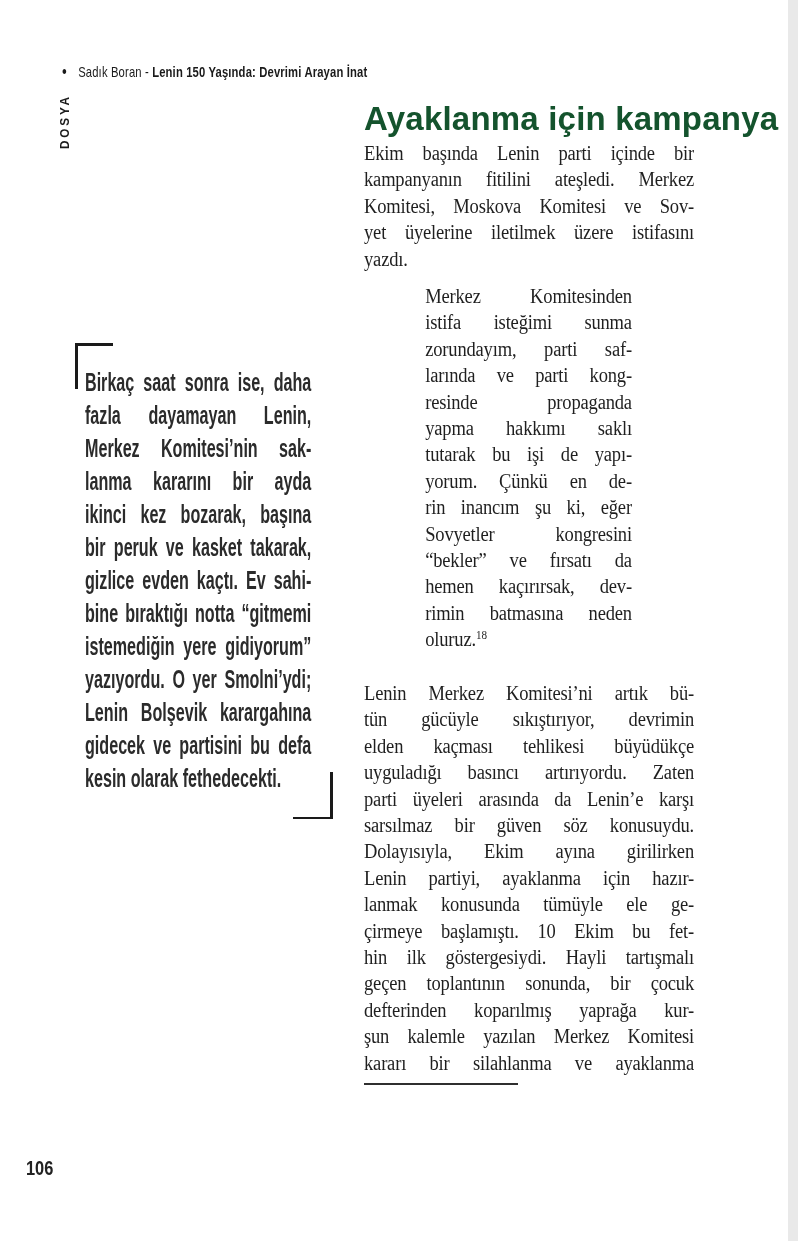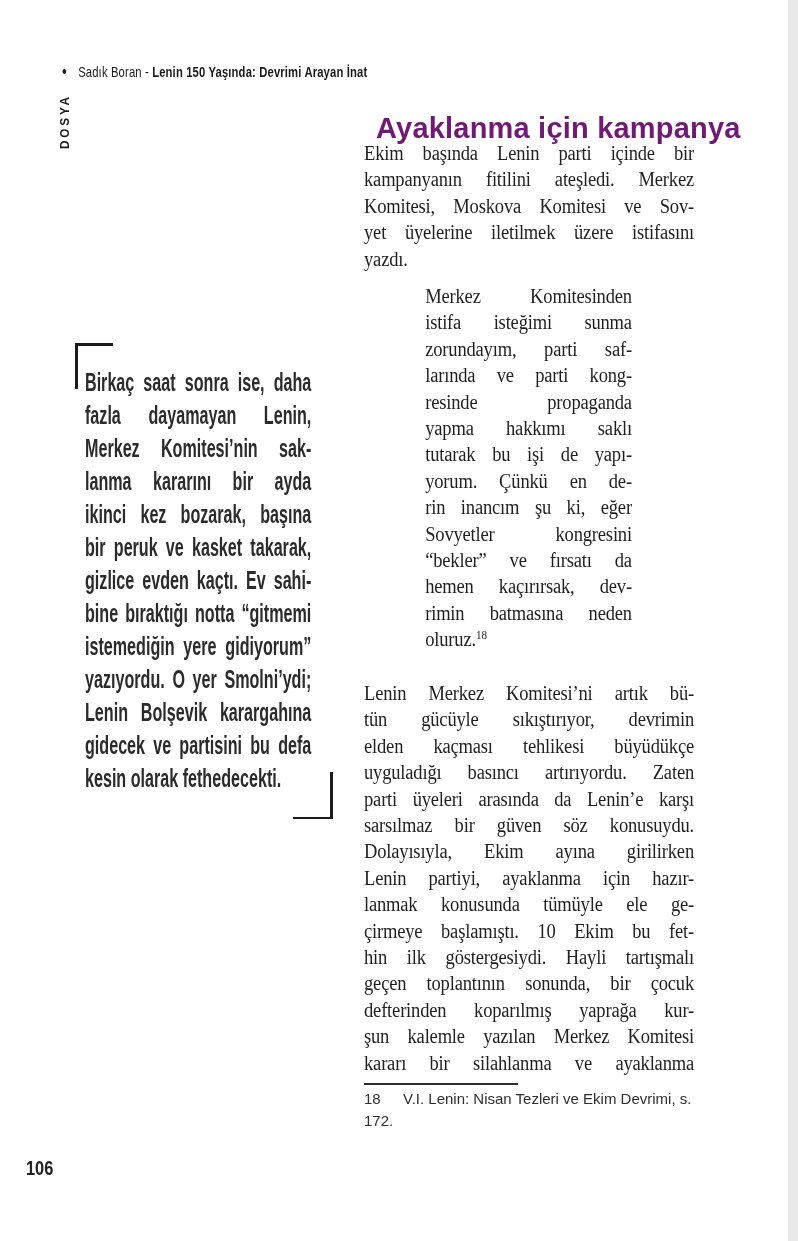--- a/index.html
+++ b/index.html
@@ -44,25 +44,25 @@
     color: #1a1a1a;
     white-space: nowrap;
   }
 
   
   .heading {
     position: absolute;
     left: 364px;
     top: 100px;
     font-family: "Liberation Sans", sans-serif;
-    font-size: 29px;
-    font-weight: 700;
-    color: #701a75;
+    font-size: 33px;
+    font-weight: 700;
+    color: #14532d;
     letter-spacing: 0.2px;
-    margin: 12px;
+    margin: 0;
   }
 
   
   .serif-block {
     position: absolute;
     left: 364px;
     width: 356px;
     transform: scaleX(0.927);
     transform-origin: 0 0;
     font-family: "Liberation Serif", serif;
@@ -218,19 +218,16 @@
       <div class="line">lanmak konusunda tümüyle ele ge-</div>
       <div class="line">çirmeye başlamıştı. 10 Ekim bu fet-</div>
       <div class="line">hin ilk göstergesiydi. Hayli tartışmalı</div>
       <div class="line">geçen toplantının sonunda, bir çocuk</div>
       <div class="line">defterinden koparılmış yaprağa kur-</div>
       <div class="line">şun kalemle yazılan Merkez Komitesi</div>
       <div class="line">kararı bir silahlanma ve ayaklanma</div>
     </div>
 
   <div class="fnrule"></div>
-  <div class="footnote">
-    <span class="fn-num">18</span><span>V.I. Lenin: Nisan Tezleri ve Ekim Devrimi, s. 172.</span>
-  </div>
 
   <div class="pagenum">106</div>
 
 </div>
 
 </body></html>

